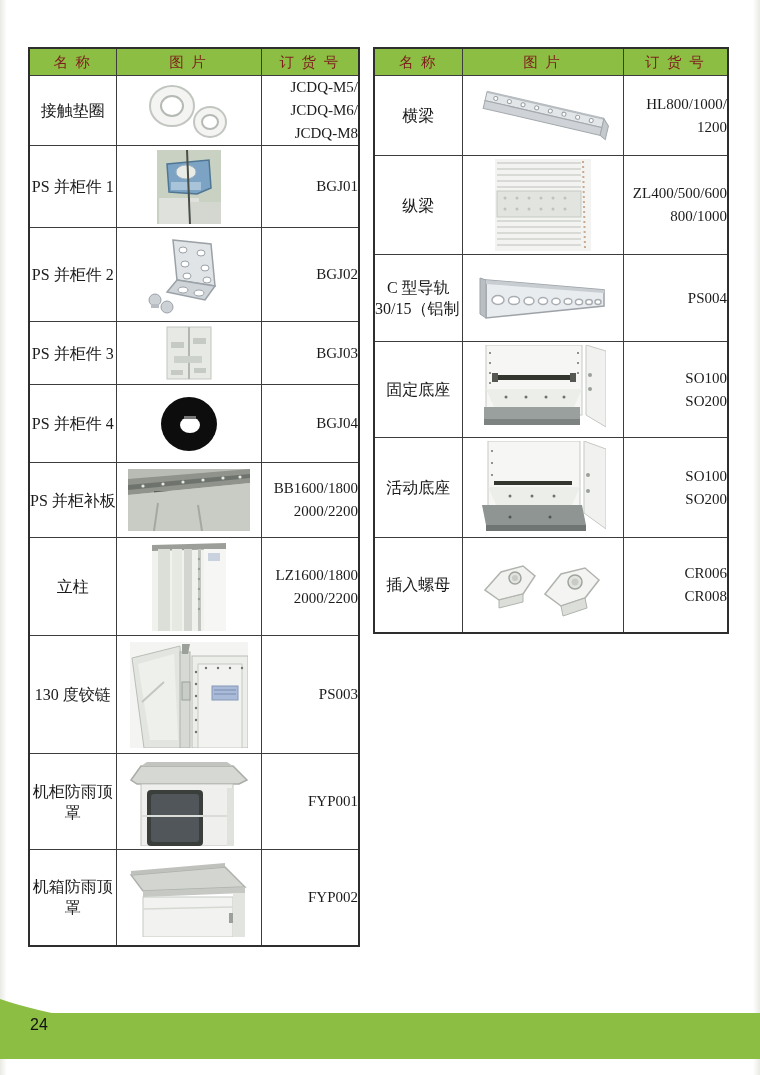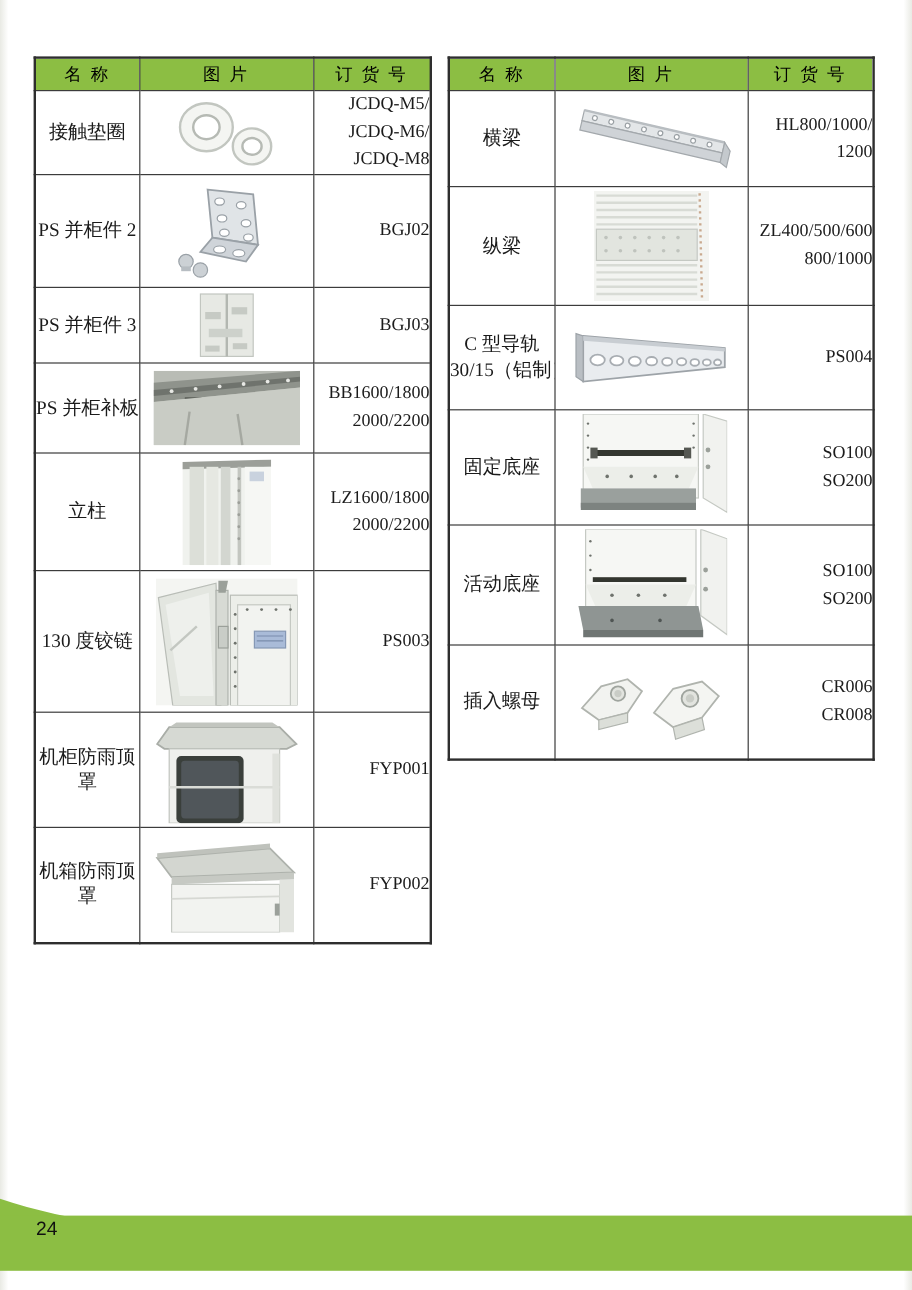--- a/index.html
+++ b/index.html
@@ -7,21 +7,21 @@
         font-family:"Liberation Serif","DejaVu Serif",serif;color:#1b1b1b;}
   .edge{position:absolute;top:0;bottom:0;width:7px;pointer-events:none;}
   .edge.left{left:0;background:linear-gradient(to right,#e9eae4,#ffffff);}
   .edge.right{right:0;background:linear-gradient(to left,#e9eae4,#ffffff);}
 
   table.cat{position:absolute;top:47px;border-collapse:collapse;table-layout:fixed;
             border:2px solid #2e2e2e;background:#ffffff;}
   table.cat.lt{left:28px;width:330px;}
   table.cat.rt{left:373px;width:354px;}
   table.cat th, table.cat td{border:1px solid #3c3c3c;padding:0;overflow:hidden;}
-  table.cat th{background:#8cbe43;color:#000000;font-weight:normal;font-size:14.5px;
+  table.cat th{background:#8cbe43;color:#7f1d1d;font-weight:normal;font-size:14.5px;
                letter-spacing:2px;height:26px;text-align:center;}
   td.nm{text-align:center;vertical-align:middle;font-size:16px;line-height:21px;padding:0 4px;}
   td.nm div{white-space:nowrap;}
   td.pic{text-align:center;vertical-align:middle;}
   td.pic .ph{display:flex;align-items:center;justify-content:center;width:100%;height:100%;}
   td.ord{text-align:right;vertical-align:middle;font-size:15px;line-height:23px;}
 
   .footer{position:absolute;left:0;right:0;bottom:16px;height:46px;background:#8cbe43;
           font-family:"Liberation Sans","DejaVu Sans",sans-serif;}
   .swoosh{position:absolute;left:0;bottom:46px;display:block;}
@@ -65,20 +65,44 @@
         </svg>
             </span>
           </td>
       <td class="ord">
             <div>JCDQ-M5/</div>
             <div>JCDQ-M6/</div>
             <div>JCDQ-M8</div>
           </td>
     </tr>
 
+    <tr style="height:82px">
+      <td class="nm">
+            <div>PS 并柜件 1</div>
+            <div></div>
+          </td>
+      <td class="pic">
+            <span class="ph">
+        <svg width="64" height="74" viewBox="0 0 64 74">
+          <rect x="0" y="0" width="64" height="74" fill="#c9d1c2"></rect>
+          <rect x="2" y="48" width="40" height="26" fill="#dfe1dc"></rect>
+          <rect x="34" y="52" width="30" height="22" fill="#d4d7d0"></rect>
+          <polygon points="10,14 52,10 54,38 40,44 12,42" fill="#7da3c4" stroke="#4f7693" stroke-width="1.5"></polygon>
+          <ellipse cx="29" cy="22" rx="10" ry="7" fill="#e9ece6" stroke="#9db2c2"></ellipse>
+          <rect x="14" y="32" width="30" height="8" fill="#a9c4d8"></rect>
+          <line x1="30" y1="0" x2="33" y2="74" stroke="#4a4f48" stroke-width="2"></line>
+        </svg>
+            </span>
+          </td>
+      <td class="ord">
+            <div>BGJ01</div>
+            <div></div>
+            <div></div>
+          </td>
+    </tr>
 
     <tr style="height:94px">
       <td class="nm">
             <div>PS 并柜件 2</div>
             <div></div>
           </td>
       <td class="pic">
             <span class="ph">
         <svg width="112" height="82" viewBox="0 0 112 82">
           <polygon points="40,6 78,10 82,52 44,46" fill="#e0e4e7" stroke="#9aa1a7" stroke-width="1.5"></polygon>
@@ -122,20 +146,40 @@
         </svg>
             </span>
           </td>
       <td class="ord">
             <div>BGJ03</div>
             <div></div>
             <div></div>
           </td>
     </tr>
 
+    <tr style="height:78px">
+      <td class="nm">
+            <div>PS 并柜件 4</div>
+            <div></div>
+          </td>
+      <td class="pic">
+            <span class="ph">
+        <svg width="62" height="60" viewBox="0 0 62 60">
+          <ellipse cx="31" cy="30" rx="28" ry="27" fill="#0d0d0d"></ellipse>
+          <ellipse cx="32" cy="31" rx="10" ry="8" fill="#ffffff"></ellipse>
+          <rect x="26" y="22" width="12" height="3" fill="#777"></rect>
+        </svg>
+            </span>
+          </td>
+      <td class="ord">
+            <div>BGJ04</div>
+            <div></div>
+            <div></div>
+          </td>
+    </tr>
 
     <tr style="height:75px">
       <td class="nm">
             <div>PS 并柜补板</div>
             <div></div>
           </td>
       <td class="pic">
             <span class="ph">
         <svg width="122" height="62" viewBox="0 0 122 62">
           <rect x="0" y="0" width="122" height="62" fill="#b9bcb5"></rect>

